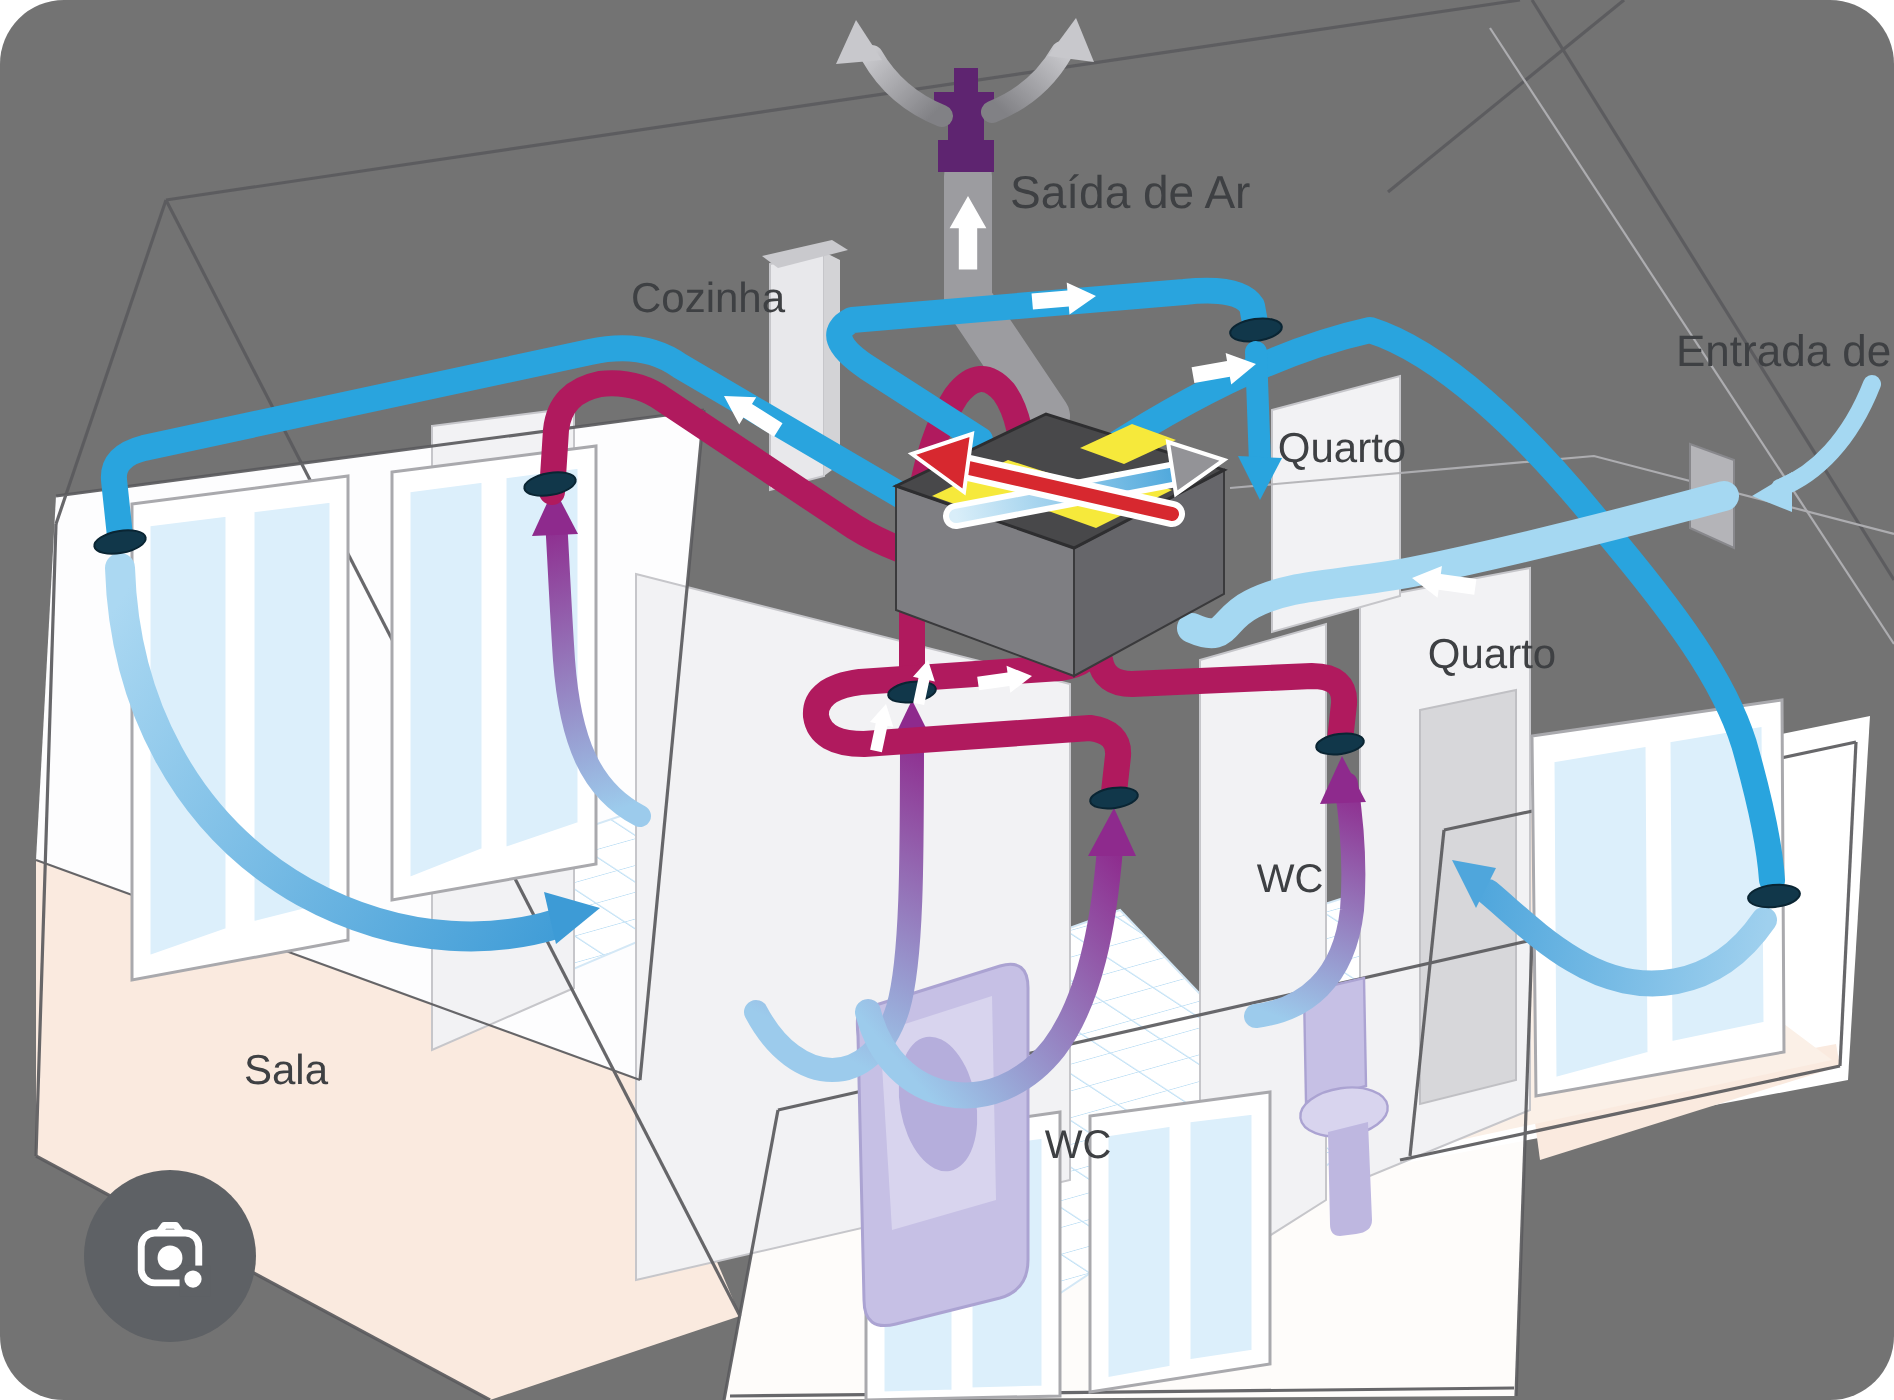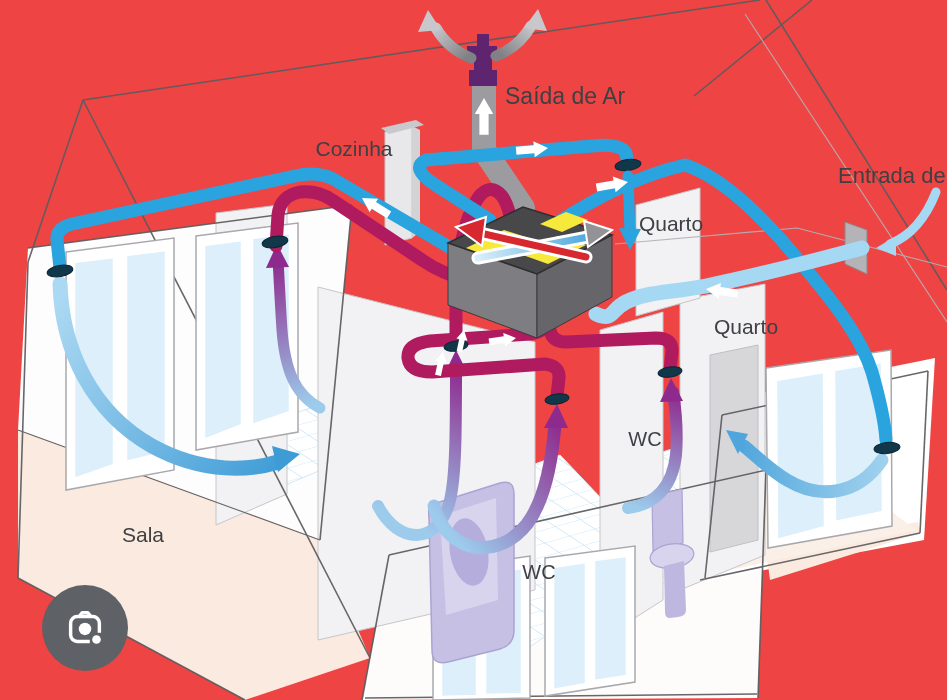--- a/index.html
+++ b/index.html
@@ -1,16 +1,16 @@
 <!DOCTYPE html>
 <html style="--duct_blue: #29A4DE; --duct_blue_light: #A5D8F2; --duct_magenta: #B01A5E; --arrow_purple: #8E2A8D; --vent_teal: #11374A; --duct_gray: #9C9CA0; --chimney_purple: #5E2470; --unit_dark: #48484A; --unit_yellow: #F6E93B; --unit_red: #D7282F; --wall_peach: #FAEADF; --glass_blue: #DCEFFB; --tile_line: #C2E1F5; --line_gray: #5B5B5E; --text_gray: #3E4043; --lens_button_bg: #5E6165;"><head>
 <meta charset="utf-8">
 <style>
   html,body{margin:0;padding:0;background:#fff;width:947px;height:700px;overflow:hidden;}
-  #stage{position:relative;width:947px;height:700px;background:#ef4444;font-family:"Liberation Sans",sans-serif;}
+  #stage{position:relative;width:947px;height:700px;background:#737373;font-family:"Liberation Sans",sans-serif;border-radius:32px;}
   #scene{position:absolute;left:0;top:0;display:block;}
   
   .wire{stroke:var(--line_gray,#5B5B5E);stroke-width:1.6;fill:none;opacity:.92;}
   .wire-light{stroke:#B2B2B6;stroke-width:1.1;fill:none;}
   .duct{fill:none;stroke-linecap:round;stroke-linejoin:round;}
   .duct-b{stroke:var(--duct_blue,#29A4DE);}
   .duct-lb{stroke:var(--duct_blue_light,#A5D8F2);}
   .duct-m{stroke:var(--duct_magenta,#B01A5E);}
   .duct-g{stroke:var(--duct_gray,#9C9CA0);}
   .vent{fill:var(--vent_teal,#11374A);stroke:#0A2533;stroke-width:1;}

